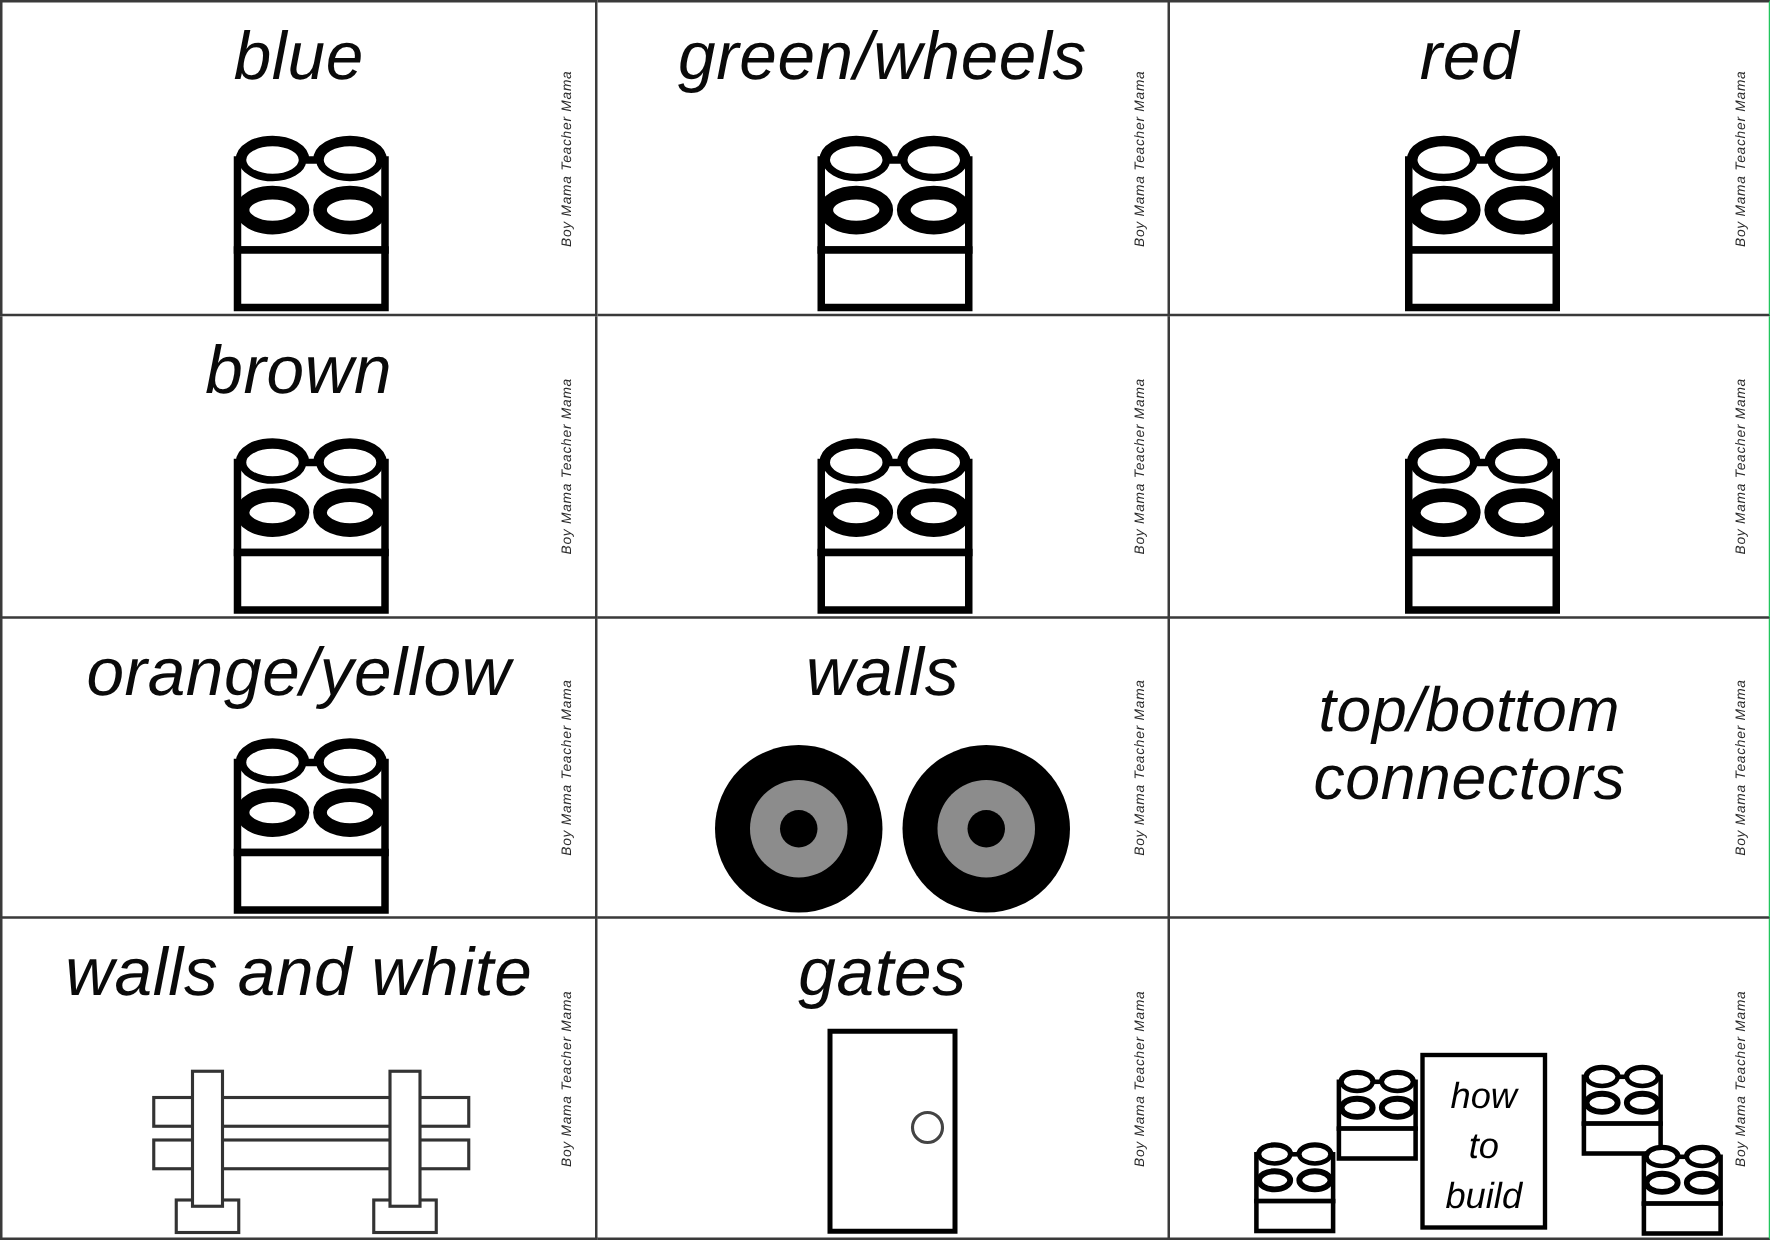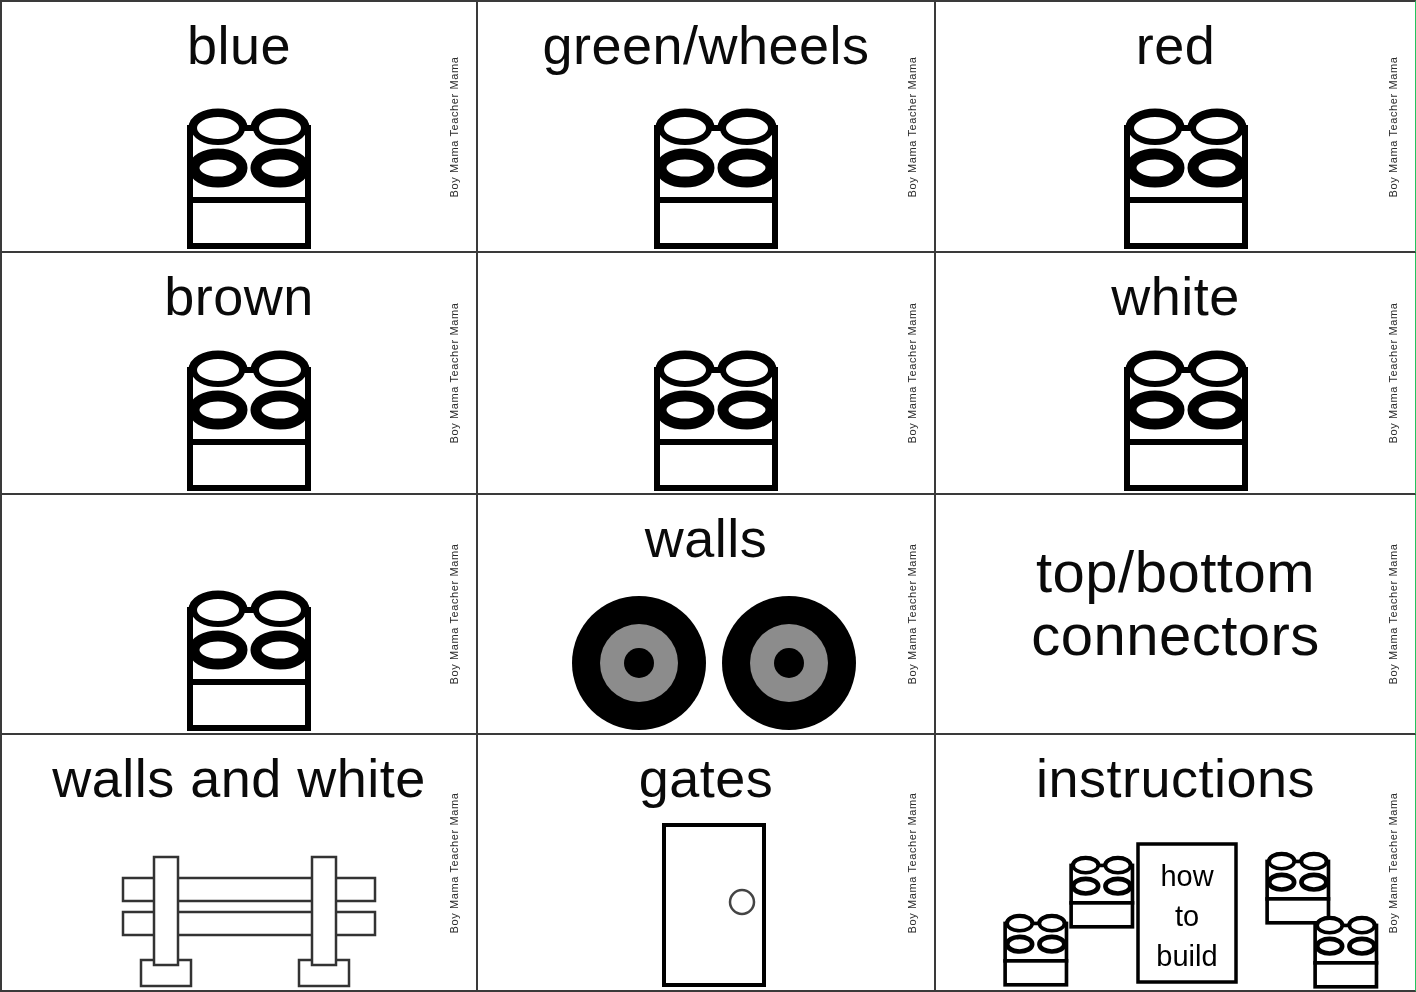--- a/index.html
+++ b/index.html
@@ -10,20 +10,21 @@
     color:#000;
     overflow:hidden;
   }
   .sheet{
     position:relative;
     width:1416px;height:992px;
     box-sizing:border-box;
     display:grid;
     grid-template-columns:478px 458px 480px;
     grid-template-rows:253px 242px 240px 257px;
+    font-style:italic;
   }
   .cell{
     position:relative;
     box-sizing:border-box;
     border-right:2px solid #3a3a3a;
     border-bottom:2px solid #3a3a3a;
     overflow:hidden;
     display:flex;
     flex-direction:column;
     align-items:center;
@@ -37,21 +38,21 @@
   .label{
     font-family:"Liberation Sans", sans-serif;
     font-weight:400;
     letter-spacing:0.5px;
     text-align:center;
     line-height:1.08;
     white-space:pre-line;
     color:#0a0a0a;
   }
   .label.one{font-size:54px;margin-top:14px;}
-  .label.two{font-size:58px;margin-top:46px;}
+  .label.two{font-size:50px;margin-top:46px;}
 
   .watermark{
     position:absolute;
     right:16px;
     top:50%;
     transform:translateY(-50%) rotate(180deg);
     writing-mode:vertical-rl;
     font-family:"Liberation Sans", sans-serif;
     font-size:11px;
     letter-spacing:0.6px;
@@ -155,37 +156,37 @@
         <ellipse cx="96" cy="22" rx="24" ry="14" fill="#fff" stroke="#000" stroke-width="6"></ellipse>
         <ellipse cx="34" cy="62" rx="24" ry="14" fill="#fff" stroke="#000" stroke-width="11"></ellipse>
         <ellipse cx="96" cy="62" rx="24" ry="14" fill="#fff" stroke="#000" stroke-width="11"></ellipse>
         <rect x="6" y="94" width="118" height="46" fill="#fff" stroke="#000" stroke-width="6"></rect>
       </svg>
     </div>
     <div class="watermark">Boy Mama Teacher Mama</div>
   </div>
 
   <div class="cell col2">
-    <div class="label one">white</div>
     <div class="art">
       <svg width="130" height="145" viewBox="0 0 130 145" aria-hidden="true">
         <ellipse cx="34" cy="22" rx="24" ry="14" fill="#fff" stroke="#000" stroke-width="11"></ellipse>
         <ellipse cx="96" cy="22" rx="24" ry="14" fill="#fff" stroke="#000" stroke-width="11"></ellipse>
         <rect x="6" y="22" width="118" height="72" fill="#fff" stroke="#000" stroke-width="6"></rect>
         <ellipse cx="34" cy="22" rx="24" ry="14" fill="#fff" stroke="#000" stroke-width="6"></ellipse>
         <ellipse cx="96" cy="22" rx="24" ry="14" fill="#fff" stroke="#000" stroke-width="6"></ellipse>
         <ellipse cx="34" cy="62" rx="24" ry="14" fill="#fff" stroke="#000" stroke-width="11"></ellipse>
         <ellipse cx="96" cy="62" rx="24" ry="14" fill="#fff" stroke="#000" stroke-width="11"></ellipse>
         <rect x="6" y="94" width="118" height="46" fill="#fff" stroke="#000" stroke-width="6"></rect>
       </svg>
     </div>
     <div class="watermark">Boy Mama Teacher Mama</div>
   </div>
 
   <div class="cell col0">
+    <div class="label one">orange/yellow</div>
     <div class="art">
       <svg width="130" height="145" viewBox="0 0 130 145" aria-hidden="true">
         <ellipse cx="34" cy="22" rx="24" ry="14" fill="#fff" stroke="#000" stroke-width="11"></ellipse>
         <ellipse cx="96" cy="22" rx="24" ry="14" fill="#fff" stroke="#000" stroke-width="11"></ellipse>
         <rect x="6" y="22" width="118" height="72" fill="#fff" stroke="#000" stroke-width="6"></rect>
         <ellipse cx="34" cy="22" rx="24" ry="14" fill="#fff" stroke="#000" stroke-width="6"></ellipse>
         <ellipse cx="96" cy="22" rx="24" ry="14" fill="#fff" stroke="#000" stroke-width="6"></ellipse>
         <ellipse cx="34" cy="62" rx="24" ry="14" fill="#fff" stroke="#000" stroke-width="11"></ellipse>
         <ellipse cx="96" cy="62" rx="24" ry="14" fill="#fff" stroke="#000" stroke-width="11"></ellipse>
         <rect x="6" y="94" width="118" height="46" fill="#fff" stroke="#000" stroke-width="6"></rect>
@@ -245,21 +246,20 @@
     <div class="art">
       <svg width="120" height="170" viewBox="0 0 120 170" aria-hidden="true">
         <rect x="8" y="5" width="100" height="160" fill="#fff" stroke="#000" stroke-width="4"></rect>
         <circle cx="86" cy="82" r="12" fill="#fff" stroke="#444" stroke-width="2.5"></circle>
       </svg>
     </div>
     <div class="watermark">Boy Mama Teacher Mama</div>
   </div>
 
   <div class="cell col2">
-    <div class="label one">instructions</div>
     <div class="art">
       <svg width="420" height="150" viewBox="0 0 420 150" aria-hidden="true">
 
         <g transform="translate(92,14) scale(0.52)">
           <ellipse cx="34" cy="22" rx="24" ry="14" fill="#fff" stroke="#000" stroke-width="9"></ellipse>
           <ellipse cx="96" cy="22" rx="24" ry="14" fill="#fff" stroke="#000" stroke-width="9"></ellipse>
           <rect x="6" y="22" width="118" height="72" fill="#fff" stroke="#000" stroke-width="7"></rect>
           <ellipse cx="34" cy="22" rx="24" ry="14" fill="#fff" stroke="#000" stroke-width="7"></ellipse>
           <ellipse cx="96" cy="22" rx="24" ry="14" fill="#fff" stroke="#000" stroke-width="7"></ellipse>
           <ellipse cx="34" cy="62" rx="24" ry="14" fill="#fff" stroke="#000" stroke-width="9"></ellipse>

